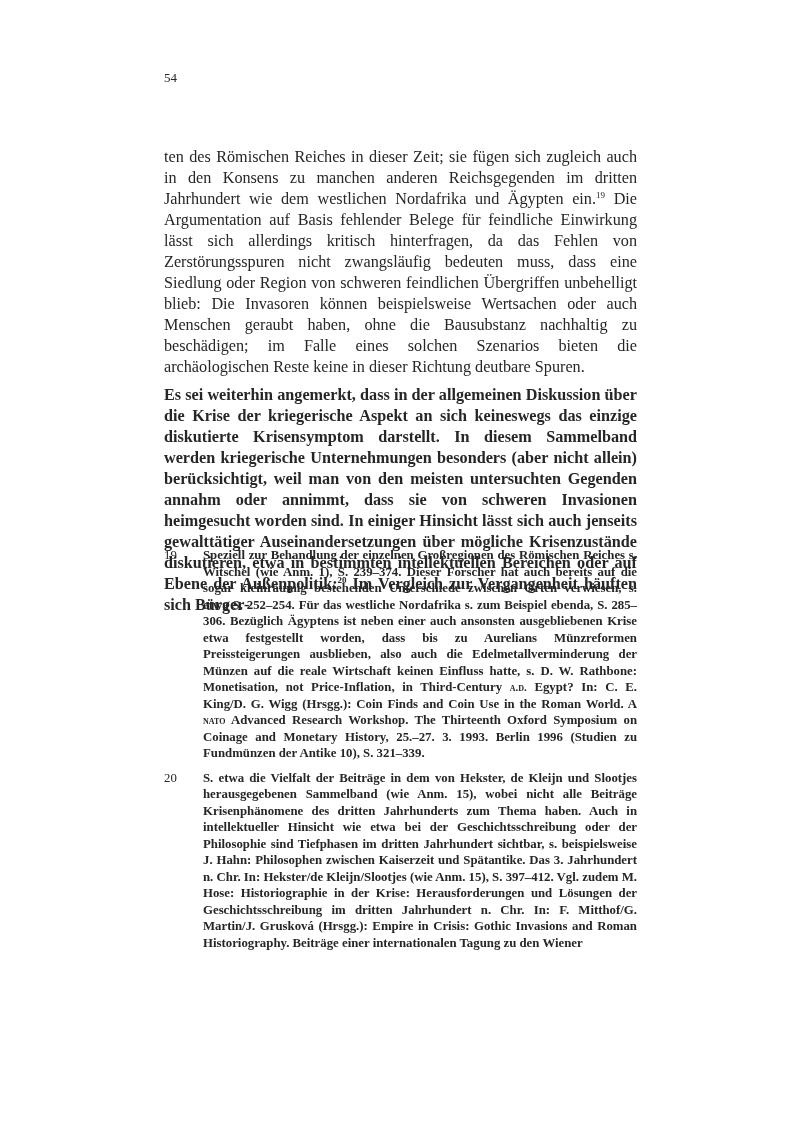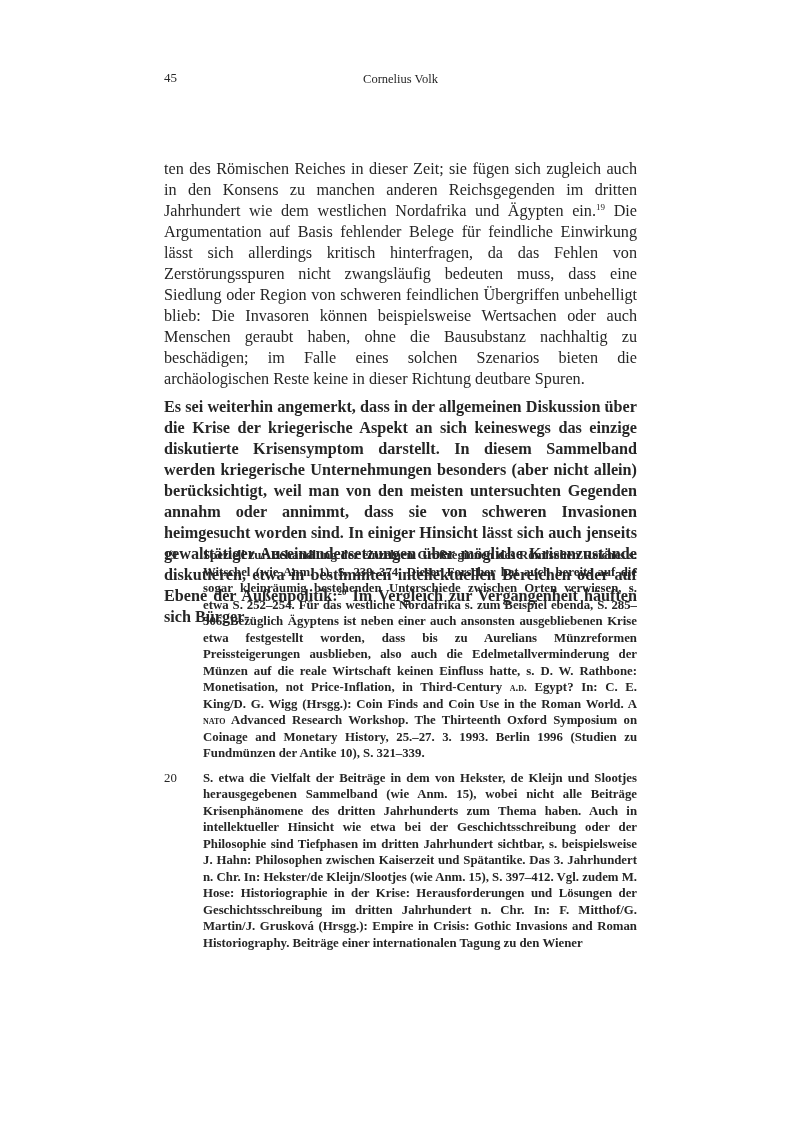--- a/index.html
+++ b/index.html
@@ -1,35 +1,34 @@
 <!DOCTYPE html>
 <html><head>
 <meta charset="utf-8">
 <style>
   html, body { margin: 0; padding: 0; background: #ffffff; }
   body { width: 799px; height: 1131px; position: relative; overflow: hidden; color: #262626; font-family: "Liberation Serif", "DejaVu Serif", serif; }
   .header { position: absolute; top: 70px; left: 164px; width: 473px; height: 20px; font-size: 13px; }
   .page-num { position: absolute; left: 0; top: 0; }
   .running-head { position: absolute; left: 0; right: 0; top: 2px; text-align: center; font-size: 12.5px; }
-  .body-text { position: absolute; top: 147px; left: 164px; width: 473px; font-size: 16.2px; line-height: 21px; text-align: justify; hyphens: none; margin-top: 12px; }
+  .body-text { position: absolute; top: 147px; left: 164px; width: 473px; font-size: 16.2px; line-height: 21px; text-align: justify; hyphens: none; }
   .body-text p { margin: 0; }
   .body-text p + p { margin-top: 7px; font-weight: bold; }
   sup { font-size: 9px; line-height: 0; vertical-align: 6px; }
   .footnotes { position: absolute; top: 547px; left: 164px; width: 473px; font-size: 12.8px; line-height: 16.5px; }
   .fn { display: flex; margin-bottom: 8px; }
   .fn-num { width: 39px; flex: 0 0 39px; }
   .fn-text { flex: 1; text-align: justify; font-weight: bold; }
   .sc { font-variant: small-caps; font-size: 11px; }
 </style>
 </head>
 <body>
 
 <div class="header">
-  <span class="page-num">45</span>
-  <div class="running-head">Cornelius Volk</div>
+  <span class="page-num">54</span>
 </div>
 
 <div class="body-text">
   <p><span>ten des Römischen Reiches in dieser Zeit; sie fügen sich zugleich auch in den Konsens zu manchen anderen Reichsgegenden im dritten Jahrhundert wie dem westlichen Nordafrika und Ägypten ein.</span><sup>19</sup><span> Die Argumentation auf Basis fehlender Belege für feindliche Einwirkung lässt sich allerdings kritisch hinterfragen, da das Fehlen von Zerstörungsspuren nicht zwangsläufig bedeuten muss, dass eine Siedlung oder Region von schweren feindlichen Übergriffen unbehelligt blieb: Die Invasoren können beispielsweise Wertsachen oder auch Menschen geraubt haben, ohne die Bausubstanz nachhaltig zu beschädigen; im Falle eines solchen Szenarios bieten die archäologischen Reste keine in dieser Richtung deutbare Spuren.</span></p>
   <p><span>Es sei weiterhin angemerkt, dass in der allgemeinen Diskussion über die Krise der kriegerische Aspekt an sich keineswegs das einzige diskutierte Krisensymptom darstellt. In diesem Sammelband werden kriegerische Unternehmungen besonders (aber nicht allein) berücksichtigt, weil man von den meisten untersuchten Gegenden annahm oder annimmt, dass sie von schweren Invasionen heimgesucht worden sind. In einiger Hinsicht lässt sich auch jenseits gewalttätiger Auseinandersetzungen über mögliche Krisenzustände diskutieren, etwa in bestimmten intellektuellen Bereichen oder auf Ebene der Außenpolitik:</span><sup>20</sup><span> Im Vergleich zur Vergangenheit häuften sich Bürger-</span></p>
 </div>
 
 <div class="footnotes">
   <div class="fn">
     <span class="fn-num">19</span>

